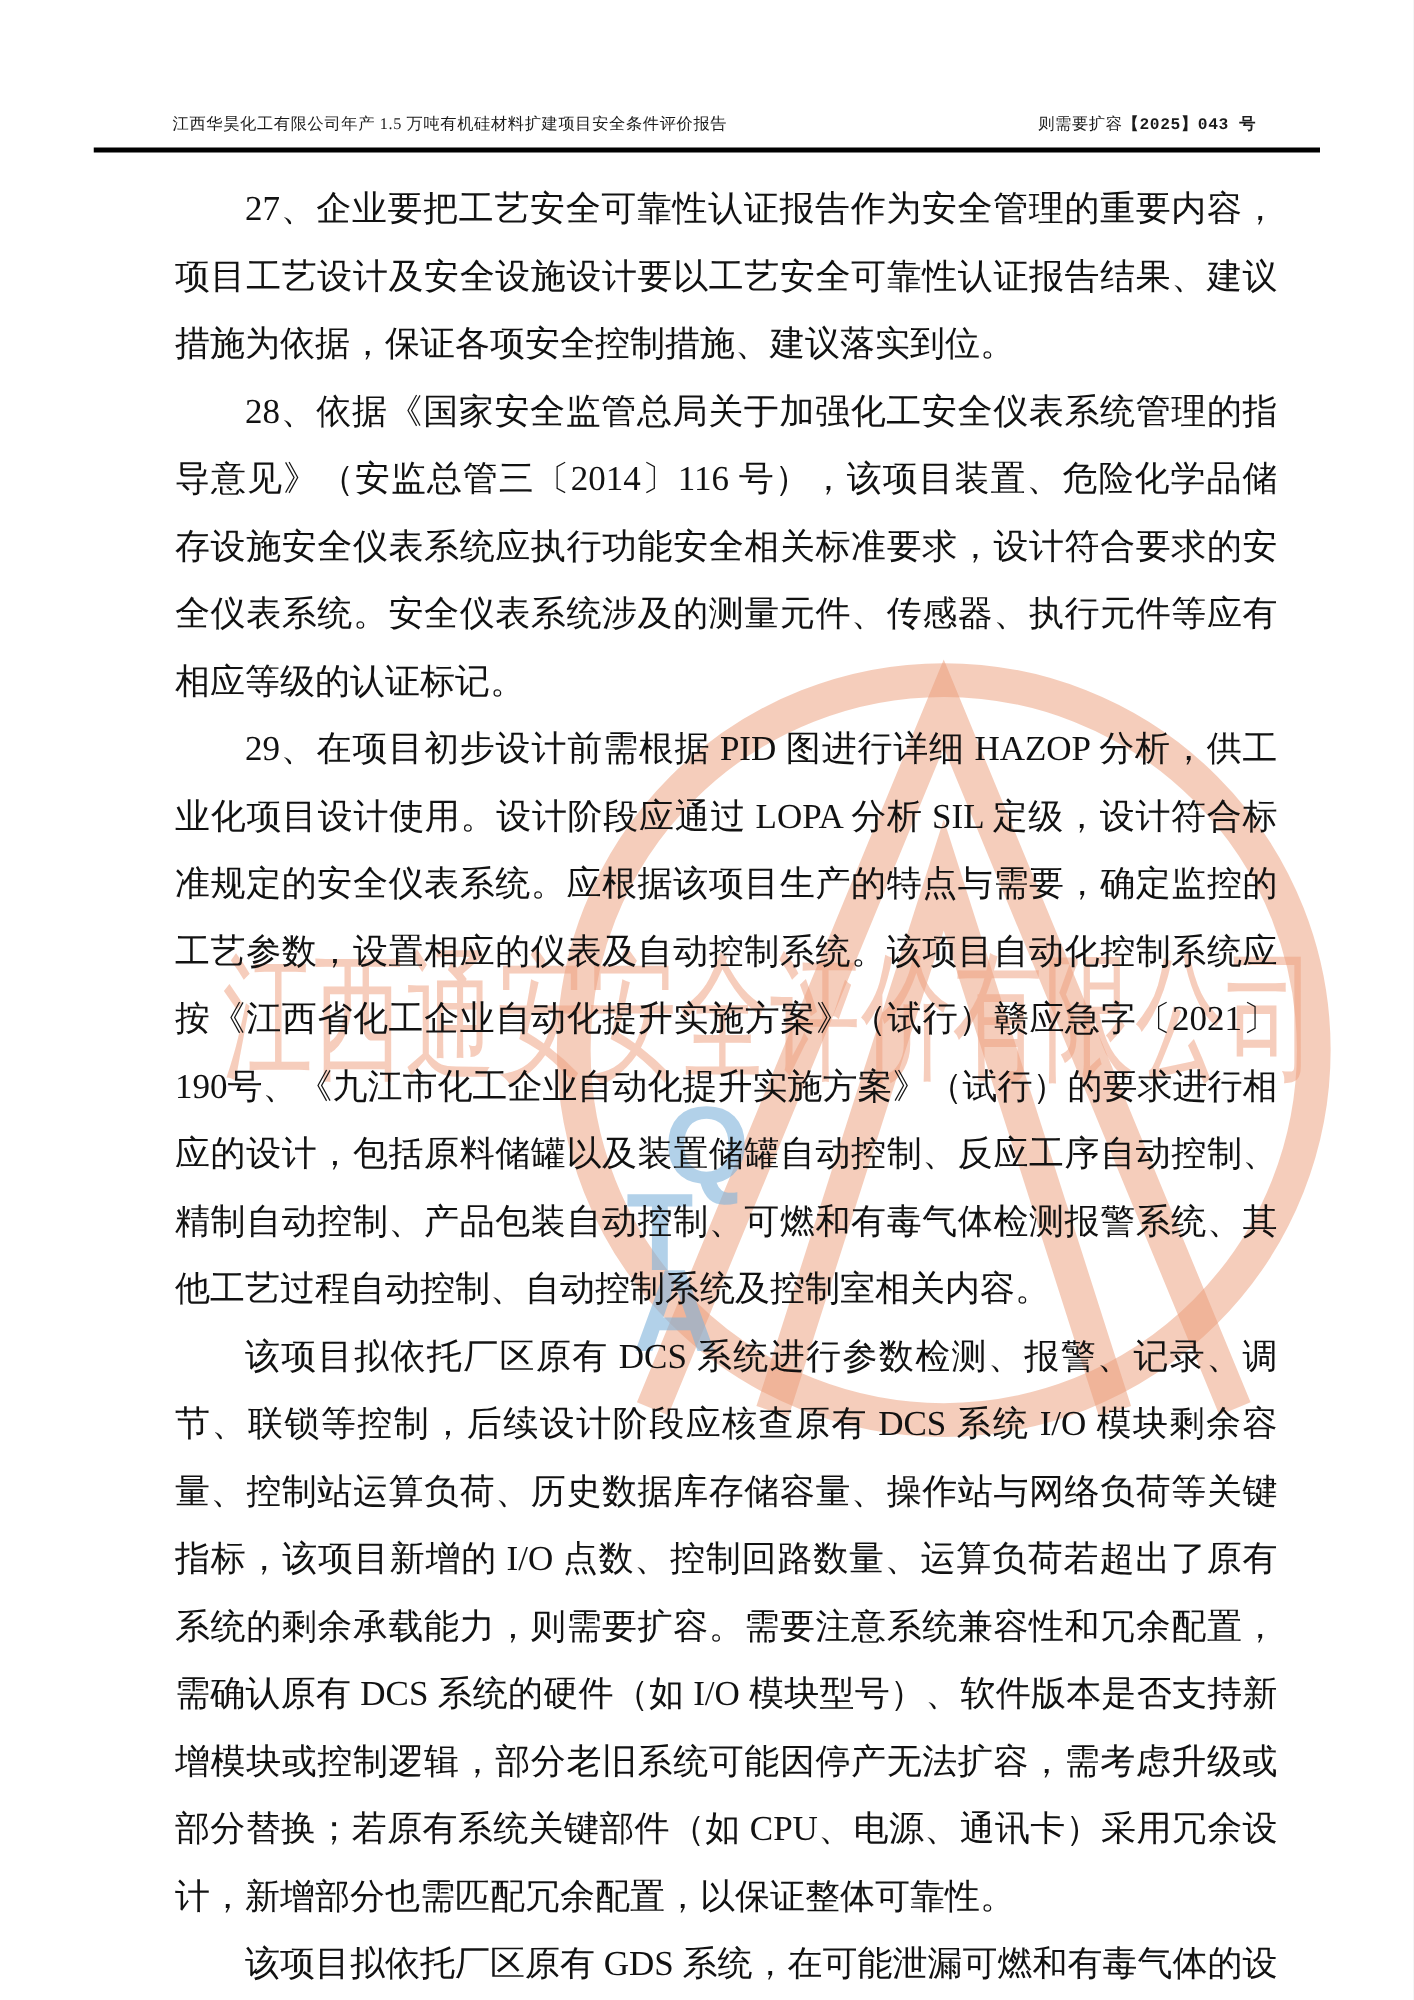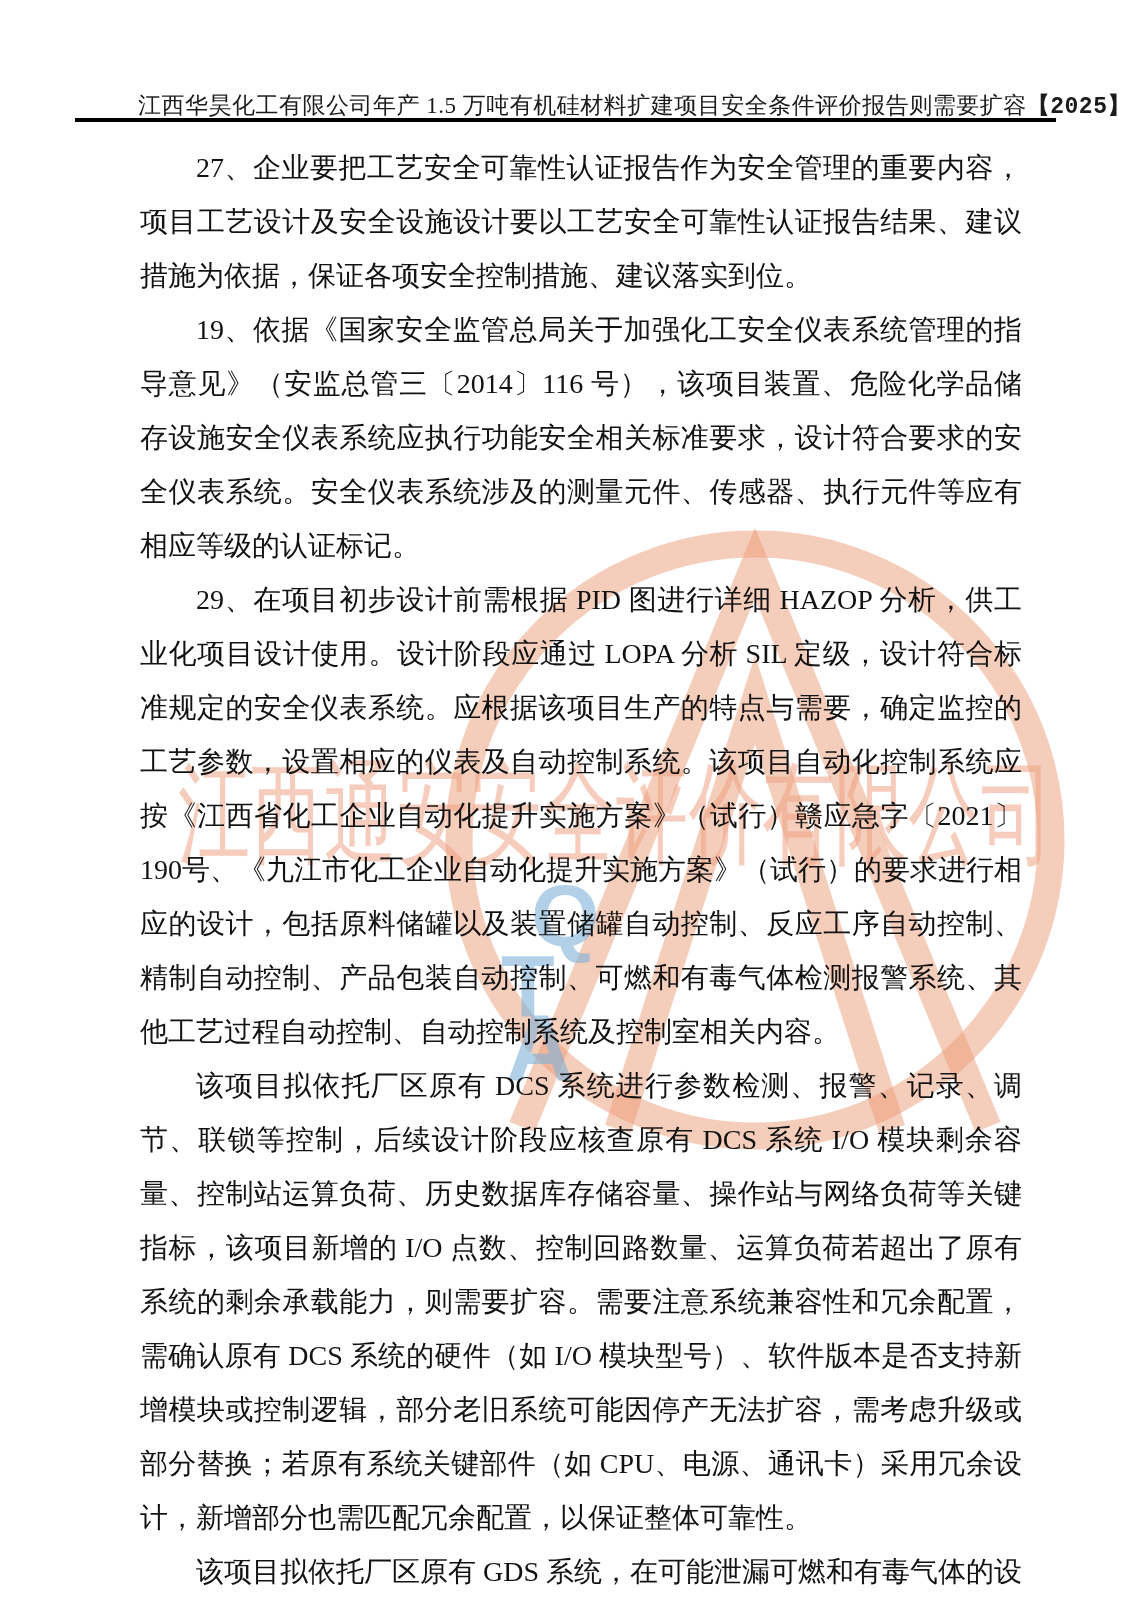--- a/index.html
+++ b/index.html
@@ -10,21 +10,21 @@
     background:#ffffff;
     overflow:hidden;
     font-family:"Liberation Serif","DejaVu Serif",serif;
   }
 
   
   .header{
     position:absolute;
     left:138px;right:126px;top:90px;
     display:flex;justify-content:space-between;align-items:baseline;
-    font-size:23px;color:#1b1b1b;
+    font-size:13px;color:#1b1b1b;
     letter-spacing:0.5px;
     white-space:nowrap;
   }
   .header .doc-no b{font-weight:700;font-family:Liberation Mono, monospace;}
   .header-rule{
     position:absolute;
     left:75px;width:981px;top:118px;height:4px;
     background:#000;
   }
 
@@ -83,19 +83,19 @@
   </div>
 
   <div class="header">
     <span>江西华昊化工有限公司年产 1.5 万吨有机硅材料扩建项目安全条件评价报告</span>
     <span class="doc-no"><span>则需要扩容</span><b>【2025】043 号</b></span>
   </div>
   <div class="header-rule"></div>
 
   <div class="body-text" id="body-container">
       <p>27、企业要把工艺安全可靠性认证报告作为安全管理的重要内容，项目工艺设计及安全设施设计要以工艺安全可靠性认证报告结果、建议措施为依据，保证各项安全控制措施、建议落实到位。</p>
-      <p>19、依据《国家安全监管总局关于加强化工安全仪表系统管理的指导意见》（安监总管三〔2014〕116 号），该项目装置、危险化学品储存设施安全仪表系统应执行功能安全相关标准要求，设计符合要求的安全仪表系统。安全仪表系统涉及的测量元件、传感器、执行元件等应有相应等级的认证标记。</p>
+      <p>28、依据《国家安全监管总局关于加强化工安全仪表系统管理的指导意见》（安监总管三〔2014〕116 号），该项目装置、危险化学品储存设施安全仪表系统应执行功能安全相关标准要求，设计符合要求的安全仪表系统。安全仪表系统涉及的测量元件、传感器、执行元件等应有相应等级的认证标记。</p>
       <p>29、在项目初步设计前需根据 PID 图进行详细 HAZOP 分析，供工业化项目设计使用。设计阶段应通过 LOPA 分析 SIL 定级，设计符合标准规定的安全仪表系统。应根据该项目生产的特点与需要，确定监控的工艺参数，设置相应的仪表及自动控制系统。该项目自动化控制系统应按《江西省化工企业自动化提升实施方案》（试行）赣应急字〔2021〕190号、《九江市化工企业自动化提升实施方案》（试行）的要求进行相应的设计，包括原料储罐以及装置储罐自动控制、反应工序自动控制、精制自动控制、产品包装自动控制、可燃和有毒气体检测报警系统、其他工艺过程自动控制、自动控制系统及控制室相关内容。</p>
       <p>该项目拟依托厂区原有 DCS 系统进行参数检测、报警、记录、调节、联锁等控制，后续设计阶段应核查原有 DCS 系统 I/O 模块剩余容量、控制站运算负荷、历史数据库存储容量、操作站与网络负荷等关键指标，该项目新增的 I/O 点数、控制回路数量、运算负荷若超出了原有系统的剩余承载能力，则需要扩容。需要注意系统兼容性和冗余配置，需确认原有 DCS 系统的硬件（如 I/O 模块型号）、软件版本是否支持新增模块或控制逻辑，部分老旧系统可能因停产无法扩容，需考虑升级或部分替换；若原有系统关键部件（如 CPU、电源、通讯卡）采用冗余设计，新增部分也需匹配冗余配置，以保证整体可靠性。</p>
       <p>该项目拟依托厂区原有 GDS 系统，在可能泄漏可燃和有毒气体的设备设施附近调整或新增可燃/有毒气体检测报警仪，后续设计阶段应核查原有 GDS 系统输入通道剩余容量、系统地址与授权限制、通讯网络负荷、报警与显示资源等关键指标，该项目新增可燃/有毒气体检测报警仪的数量、信号类型</p>
     </div>
 
 </div>
 
 </body></html>

